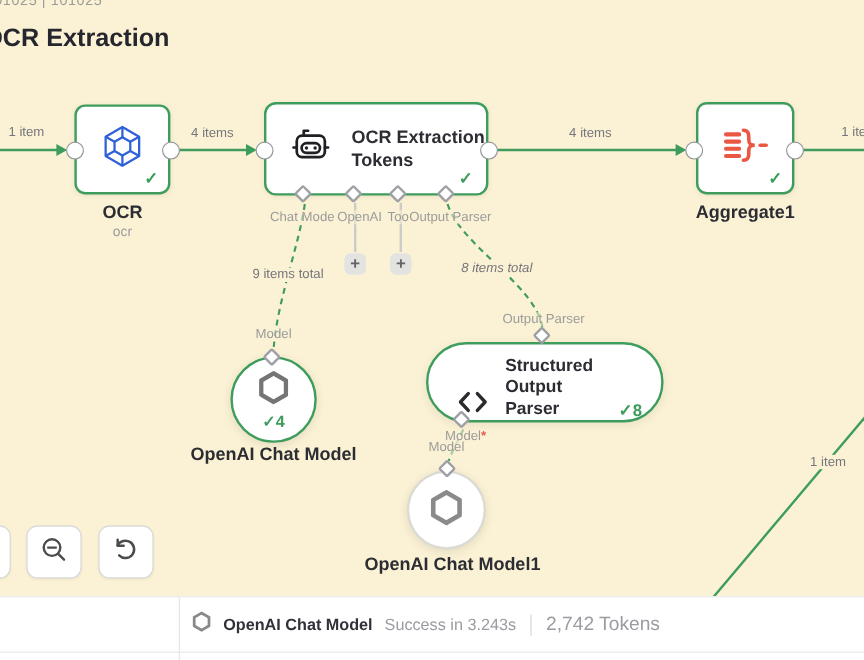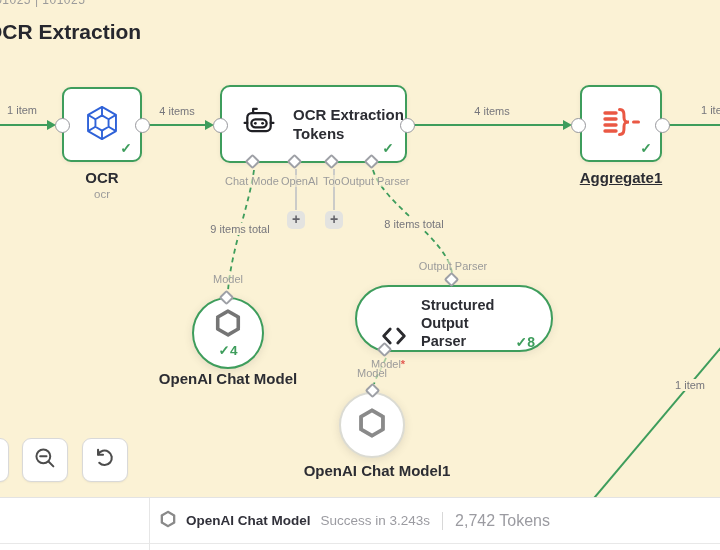--- a/index.html
+++ b/index.html
@@ -132,21 +132,21 @@
       <svg width="40" height="30" viewBox="-20 -15 40 30" fill="none" stroke="#EA5844" stroke-linecap="round">
         <g stroke-width="3.4">
           <path d="M-16,-9 H-5 M-16,-3 H-5 M-16,3 H-5 M-16,9 H-5"></path>
         </g>
         <path stroke-width="3" d="M-1.5,-12.5 C3.5,-12.5 3,-8 3,-4.5 C3,-1 4.3,0 8,0 C4.3,0 3,1 3,4.5 C3,8 3.5,12.5 -1.5,12.5"></path>
         <path stroke-width="3" d="M12.5,0 H17.5"></path>
       </svg>
     </span>
     <span class="node-check">✓</span>
   </div>
-  <div class="nlabel" style="left:621px;top:169px;text-decoration:underline;">Aggregate1</div>
+  <div class="nlabel" style="left:621px;top:169px;">Aggregate1</div>
 
   <div class="node circle-node" style="left:192px;top:297px;width:72px;height:72px;">
     <span>
       <svg width="30" height="30" viewBox="-12 -12 24 24" fill="none" stroke="#757575" stroke-width="2" stroke-linecap="round" stroke-linejoin="round">
         <path d="M0,-10 L7.79,-5.5 L7.79,3.5"></path>
         <path d="M0,-10 L7.79,-5.5 L7.79,3.5" transform="rotate(60)"></path>
         <path d="M0,-10 L7.79,-5.5 L7.79,3.5" transform="rotate(120)"></path>
         <path d="M0,-10 L7.79,-5.5 L7.79,3.5" transform="rotate(180)"></path>
         <path d="M0,-10 L7.79,-5.5 L7.79,3.5" transform="rotate(240)"></path>
         <path d="M0,-10 L7.79,-5.5 L7.79,3.5" transform="rotate(300)"></path>
@@ -208,21 +208,21 @@
   <div class="plabel center" style="left:453px;top:260px;">Output Parser</div>
   <div class="plabel center" style="left:388px;top:358px;"><span>Model</span><span class="star">*</span></div>
   <div class="plabel center" style="left:372px;top:367px;">Model</div>
 
   <div class="elabel" style="left:22px;top:104px;">1 item</div>
   <div class="elabel" style="left:177px;top:105px;">4 items</div>
   <div class="elabel" style="left:492px;top:105px;">4 items</div>
   <div class="elabel noshift" style="left:698px;top:104px;">1 item</div>
   <div class="elabel" style="left:690px;top:379px;">1 item</div>
   <div class="elabel" style="left:240px;top:223px;">9 items total</div>
-  <div class="elabel" style="left:414px;top:218px;">8 items total</div>
+  <div class="elabel" style="left:414px;top:218px;font-style:italic;">8 items total</div>
 
   <div class="plus-btn" style="left:287px;top:211px;"><span>+</span></div>
   <div class="plus-btn" style="left:325px;top:211px;"><span>+</span></div>
 
   <div class="tool-btn" style="left:-37px;top:438px;"></div>
   <div class="tool-btn" style="left:22px;top:438px;">
     <span>
       <svg width="22" height="22" viewBox="-10 -10 20 20" fill="none" stroke="#4c4c4c" stroke-width="1.8" stroke-linecap="round">
         <circle cx="-1.5" cy="-1.5" r="6.3"></circle>
         <path d="M3.2,3.2 L7.6,7.6"></path>

